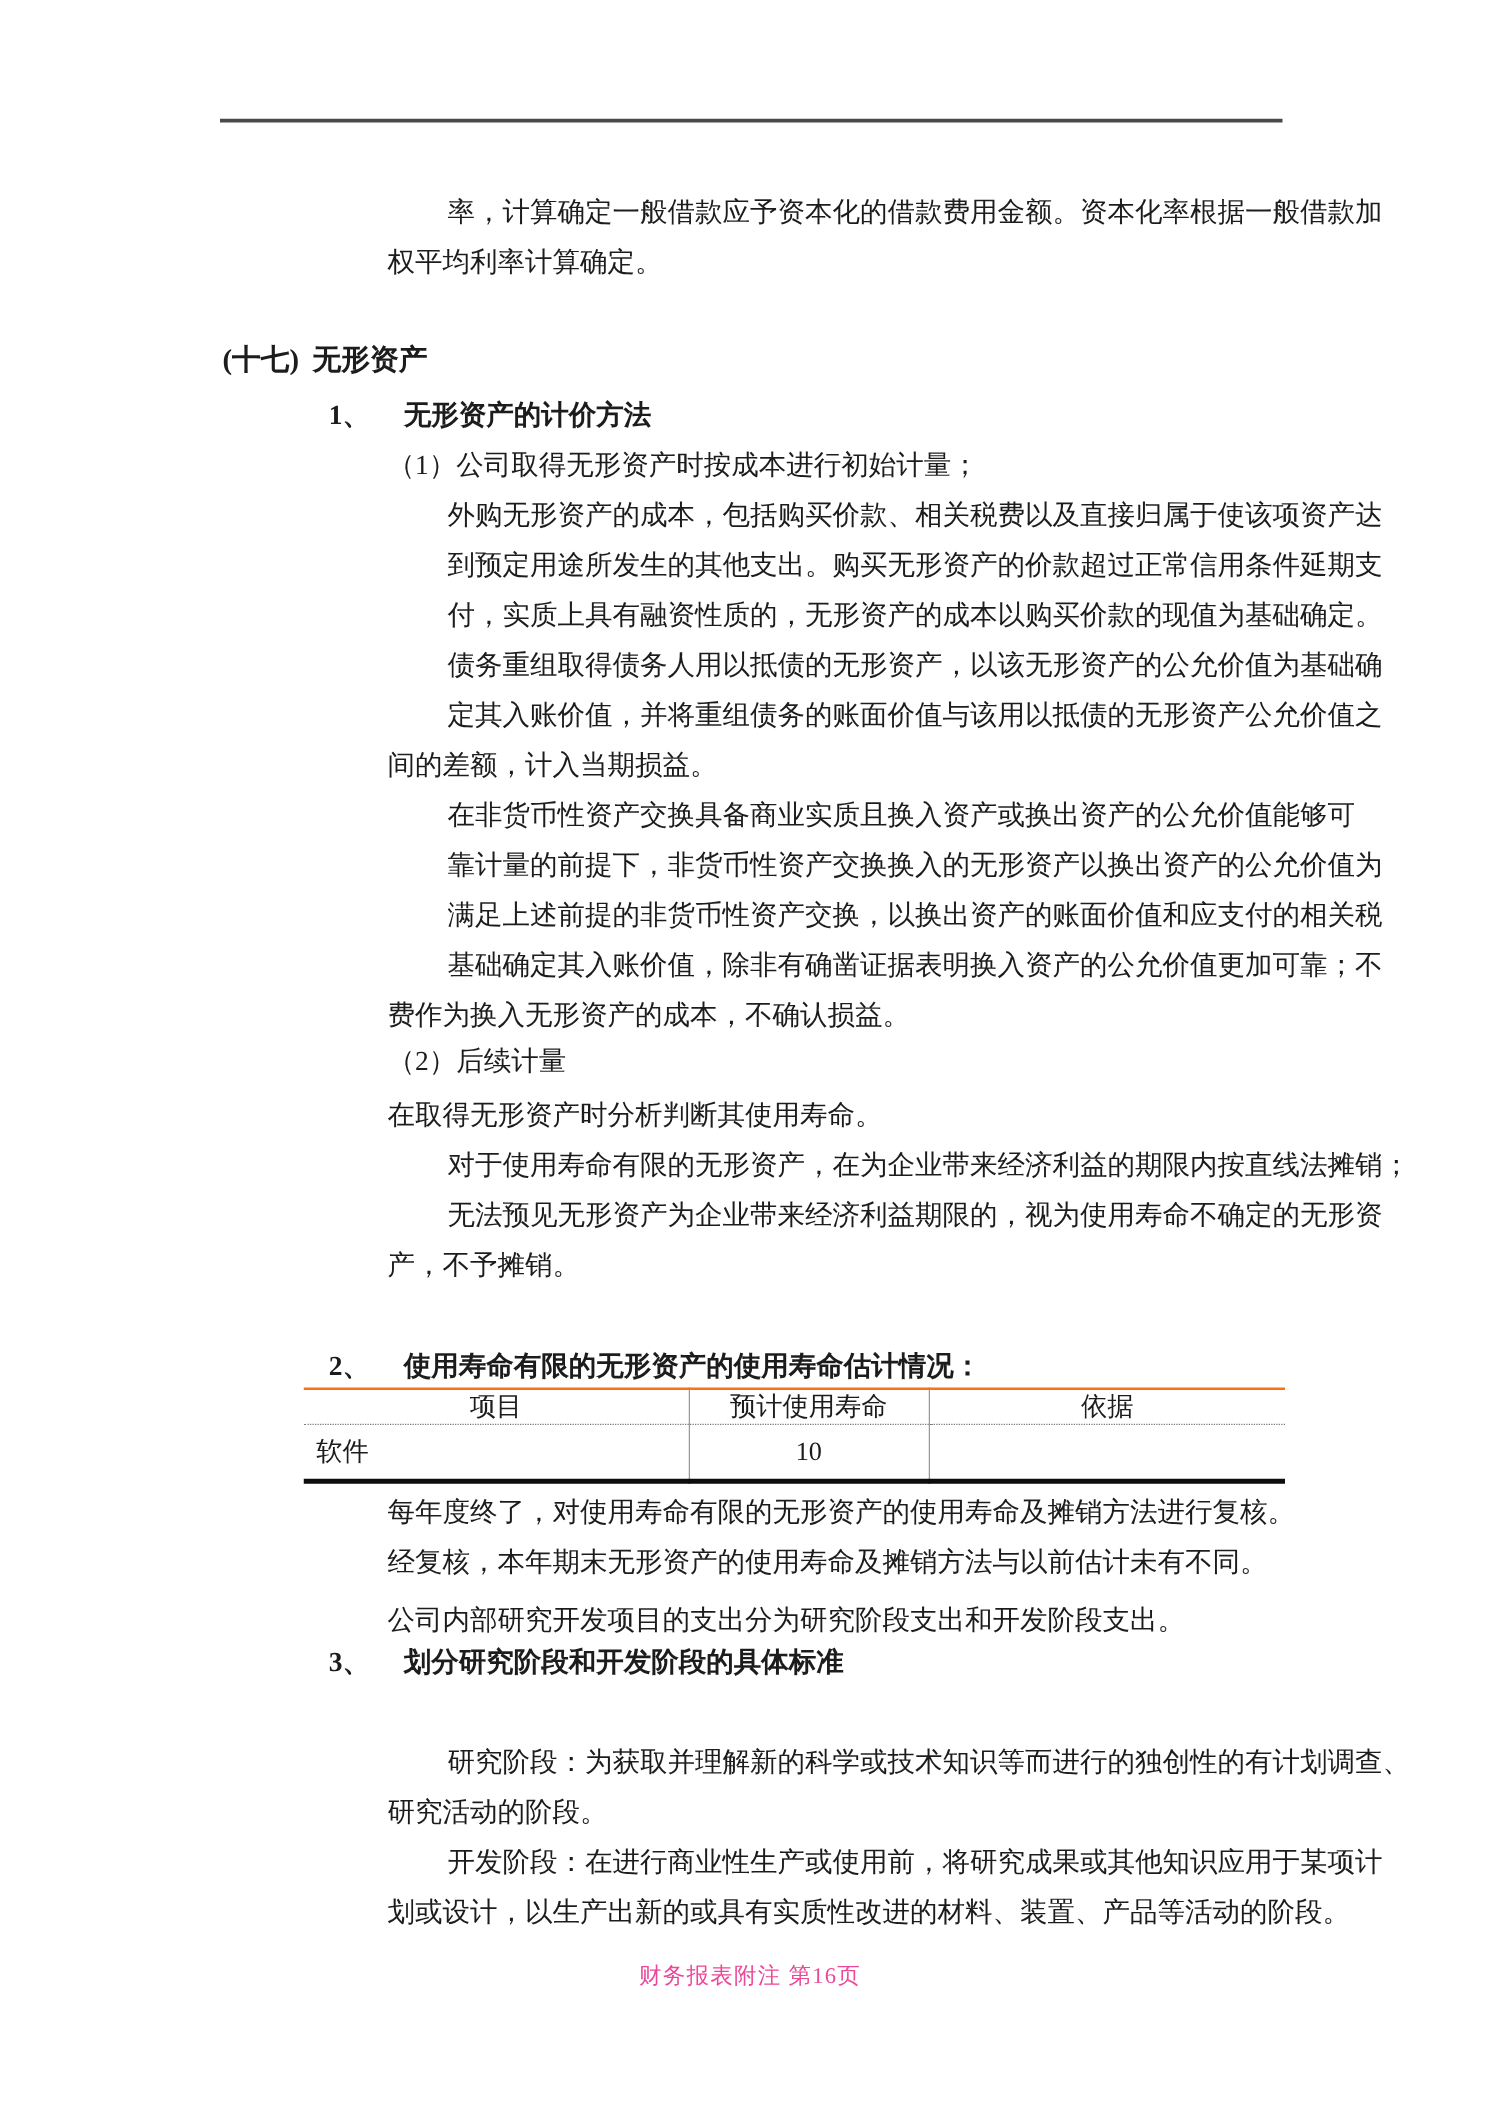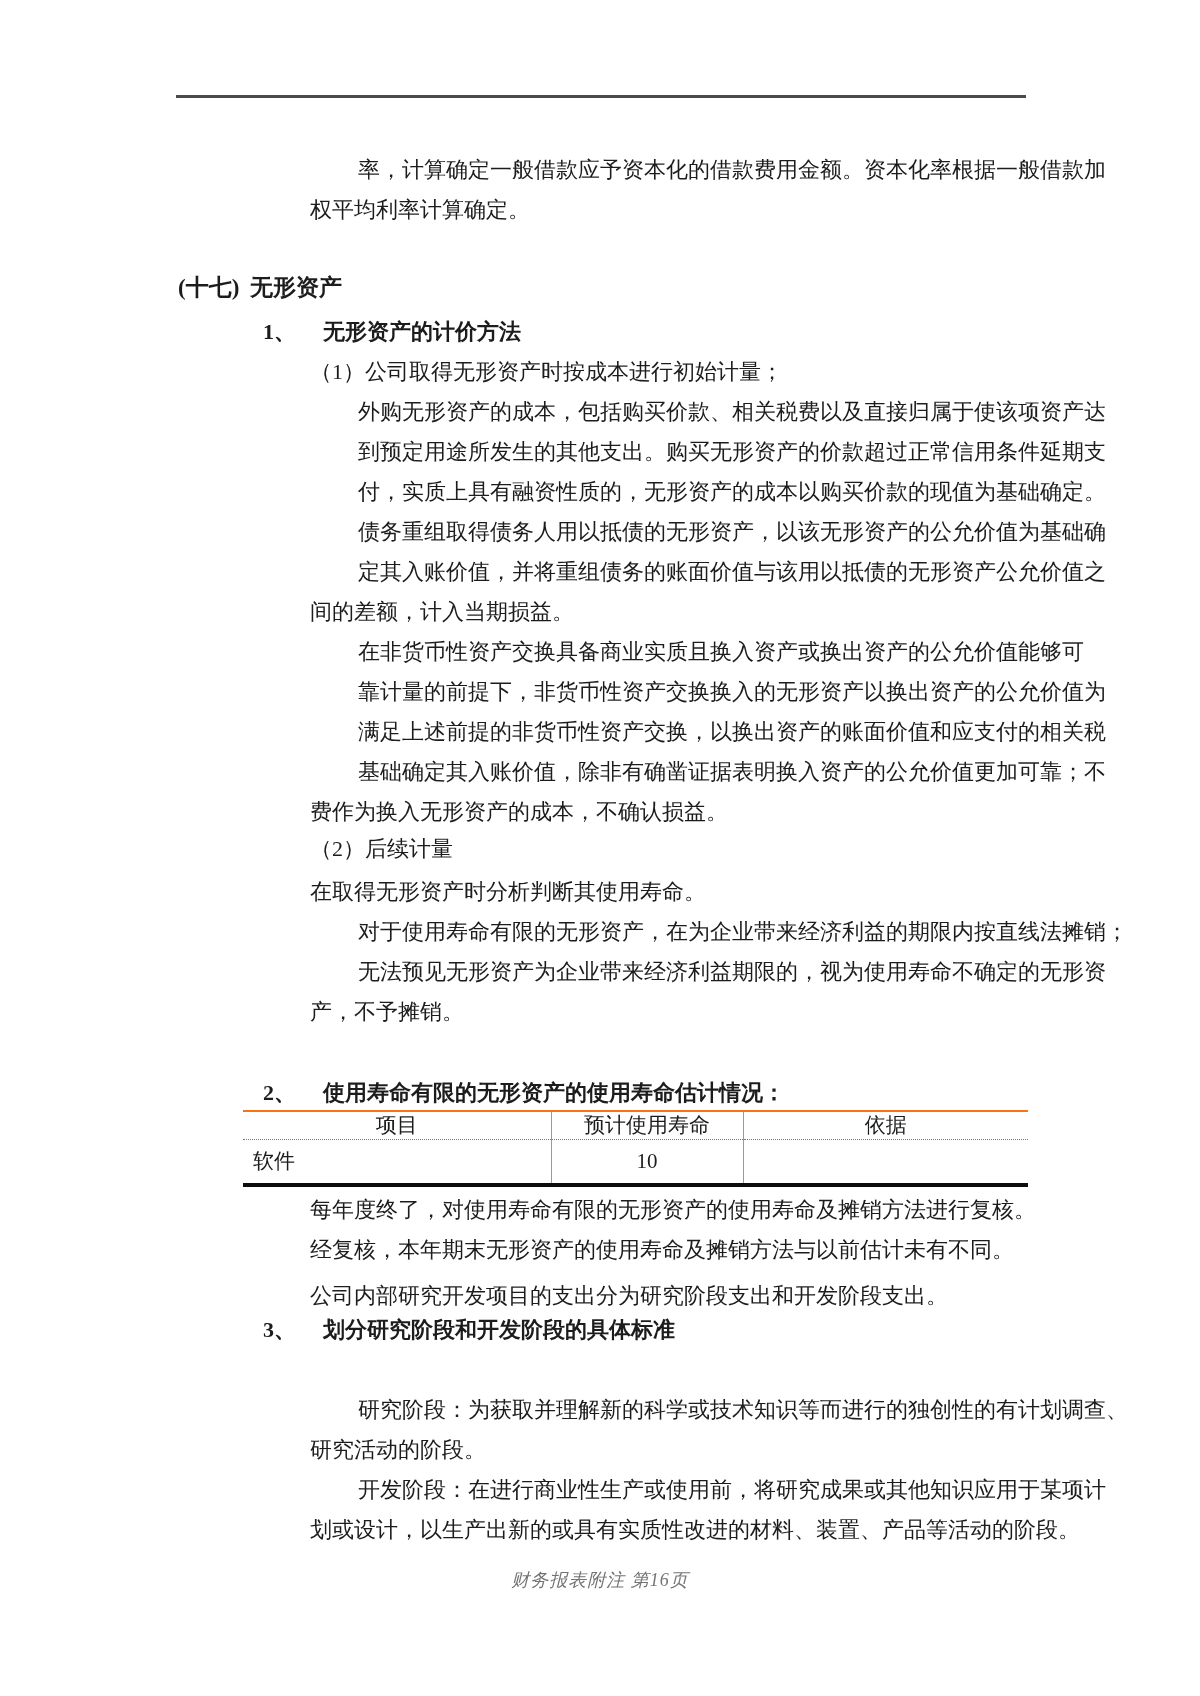--- a/index.html
+++ b/index.html
@@ -97,23 +97,22 @@
   .est-table td:first-child { text-align: left; padding-left: 10px; }
   .est-table td:nth-child(2) { text-align: center; }
   .est-table td:nth-child(3) { text-align: center; }
 
   .footer {
     position: absolute;
     left: 0; top: 1568px;
     width: 100%;
     text-align: center;
     font-size: 18px;
-    color: #737373;
+    color: #ec4899;
     letter-spacing: 1px;
-    font-style: italic;
   }
 </style>
 </head>
 <body>
 
 <div class="page">
 
   <div class="header-rule"></div>
 
   <div class="para" id="p-intro">

